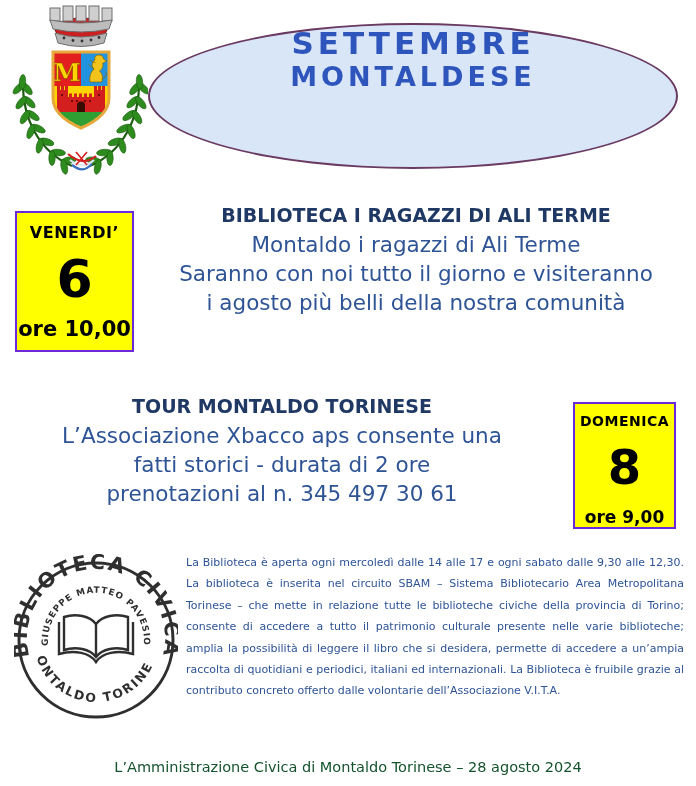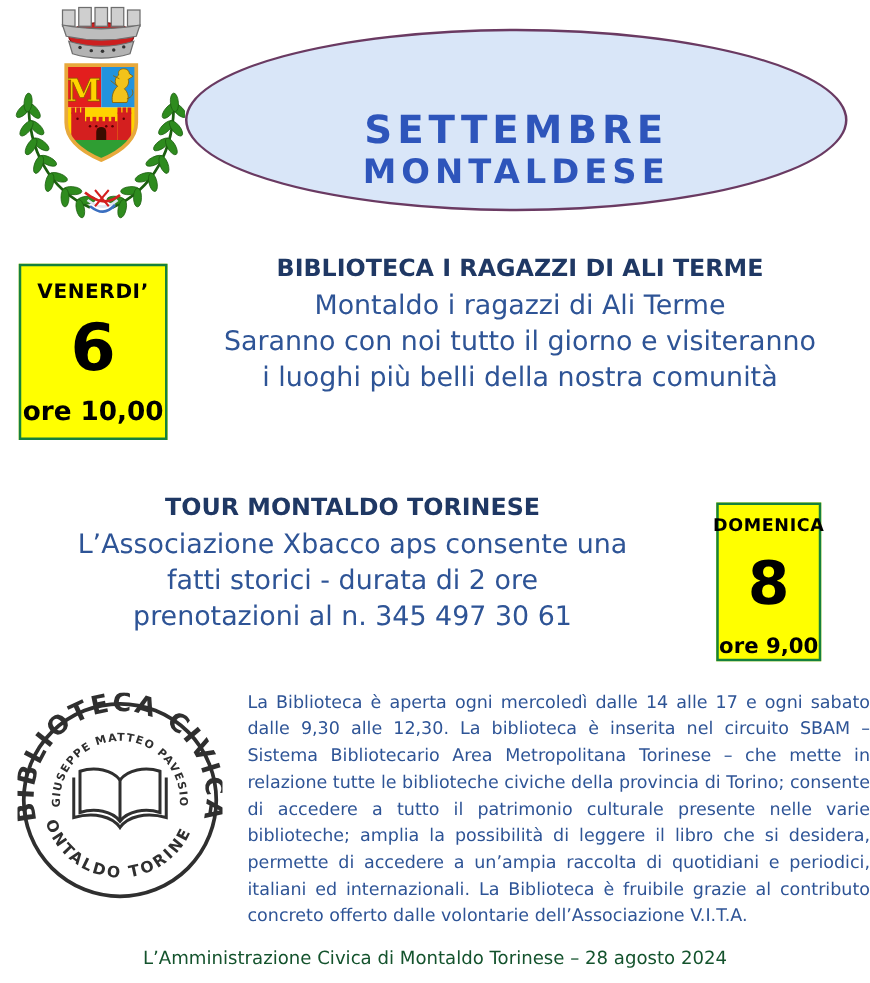--- a/index.html
+++ b/index.html
@@ -5,51 +5,51 @@
   html,body{margin:0;padding:0;background:#fff;}
   .page{
     position:relative;width:696px;height:786px;background:#ffffff;overflow:hidden;
     font-family:"DejaVu Sans","Liberation Sans",sans-serif;
   }
   
   .banner{
     position:absolute;left:148px;top:23px;width:530px;height:146px;
     background:#d9e6f8;border:2px solid #6a3a62;border-radius:50%;
     box-sizing:border-box;display:flex;flex-direction:column;align-items:center;
-    justify-content:flex-end;padding-bottom:14px;
+    justify-content:flex-start;padding-bottom:14px;
   }
   .banner-l1{font-size:31px;font-weight:bold;color:#2e55bb;letter-spacing:4px;white-space:nowrap;}
   .banner-l2{font-size:27px;font-weight:bold;color:#2e55bb;letter-spacing:4px;white-space:nowrap;}
   
   .crest{position:absolute;left:6px;top:2px;width:142px;height:176px;}
   
   .date-box{
-    position:absolute;background:#ffff00;border:2px solid #15803d;box-sizing:border-box;
+    position:absolute;background:#ffff00;border:2px solid #6d28d9;box-sizing:border-box;
     display:flex;flex-direction:column;align-items:center;justify-content:space-between;
     text-align:center;color:#000;
   }
   .box1{left:15px;top:211px;width:119px;height:141px;padding:10px 2px 9px;}
-  .box2{left:573px;top:402px;width:84px;height:127px;padding:9px 12px 9px;gap:16px;}
+  .box2{left:573px;top:402px;width:103px;height:127px;padding:9px 12px 9px;gap:16px;}
   .db-day{font-weight:bold;font-size:16px;letter-spacing:.5px;white-space:nowrap;}
   .box2 .db-day{font-size:14px;}
   .db-num{font-weight:bold;font-size:52px;line-height:.95;}
   .box2 .db-num{font-size:48px;}
   .db-time{font-weight:bold;font-size:21px;white-space:nowrap;}
   .box2 .db-time{font-size:17px;}
   
   .event{position:absolute;text-align:center;}
   .event1{left:138px;top:204px;width:556px;}
   .event2{left:8px;top:395px;width:548px;}
   .ev-title{font-size:19px;font-weight:bold;color:#1f3864;margin-bottom:4px;white-space:nowrap;}
   .ev-line{font-size:21.5px;color:#2e5496;line-height:29px;white-space:nowrap;}
   
   .library-logo{position:absolute;left:14px;top:554px;width:164px;height:172px;}
   .library-par{
     position:absolute;left:186px;top:552px;width:498px;
-    font-size:14px;line-height:21.4px;color:#2e5496;text-align:justify;margin-left:12px;
+    font-size:11px;line-height:21.4px;color:#2e5496;text-align:justify;
   }
   
   .footer{
     position:absolute;left:0;top:759px;width:100%;text-align:center;
     font-size:14.5px;color:#14532d;
   }
   .seal-text{fill:#2f2f2f;font-family:"DejaVu Sans","Liberation Sans",sans-serif;font-weight:bold;}
 </style>
 </head>
 <body>
@@ -181,21 +181,21 @@
   <div class="date-box box1">
     <div class="db-day">VENERDI’</div>
     <div class="db-num">6</div>
     <div class="db-time">ore 10,00</div>
   </div>
 
   <div class="event event1">
     <div class="ev-title">BIBLIOTECA I RAGAZZI DI ALI TERME</div>
     <div class="ev-line">Montaldo i ragazzi di Ali Terme</div>
     <div class="ev-line">Saranno con noi tutto il giorno e visiteranno</div>
-    <div class="ev-line">i luoghi più belli della nostra comunità</div>
+    <div class="ev-line">i agosto più belli della nostra comunità</div>
   </div>
 
   <div class="event event2">
     <div class="ev-title">TOUR MONTALDO TORINESE</div>
     <div class="ev-line">L’Associazione Xbacco aps consente una</div>
     <div class="ev-line">fatti storici - durata di 2 ore</div>
     <div class="ev-line">prenotazioni al n. 345 497 30 61</div>
   </div>
 
   <div class="date-box box2">

